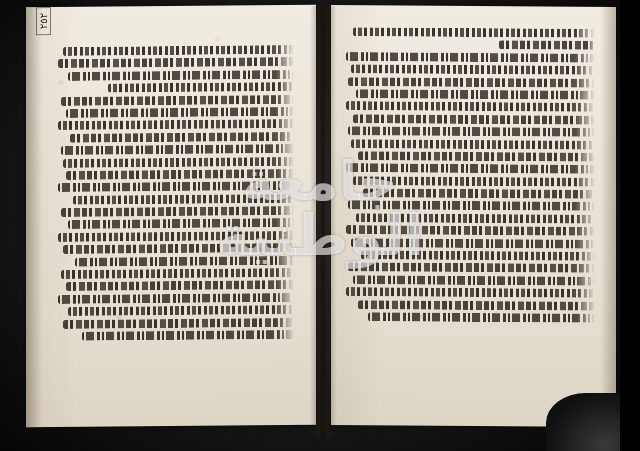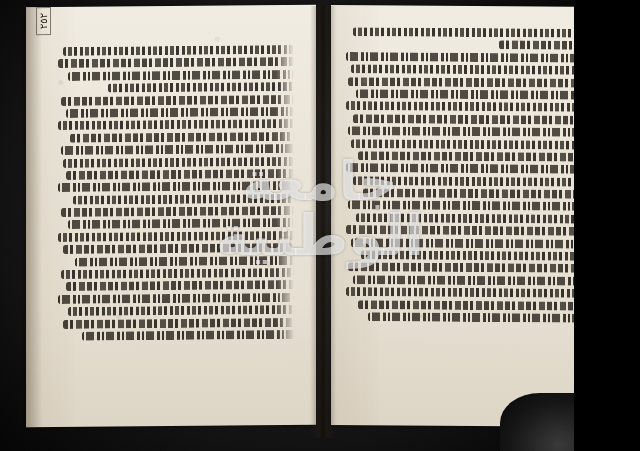--- a/index.html
+++ b/index.html
@@ -8,21 +8,21 @@
     background: #000;
   }
   body {
     width: 640px;
     height: 451px;
     overflow: hidden;
     font-family: "DejaVu Sans", sans-serif;
   }
   #scan {
     position: relative;
-    width: 574px;
+    width: 620px;
     height: 451px;
     background: #1b1b1b;
     overflow: hidden;
   }
   
   .bg-dark {
     position: absolute;
     inset: 0;
     background:
       radial-gradient(ellipse at 50% 45%, #2a2a2a 0%, #121212 70%, #050505 100%);

